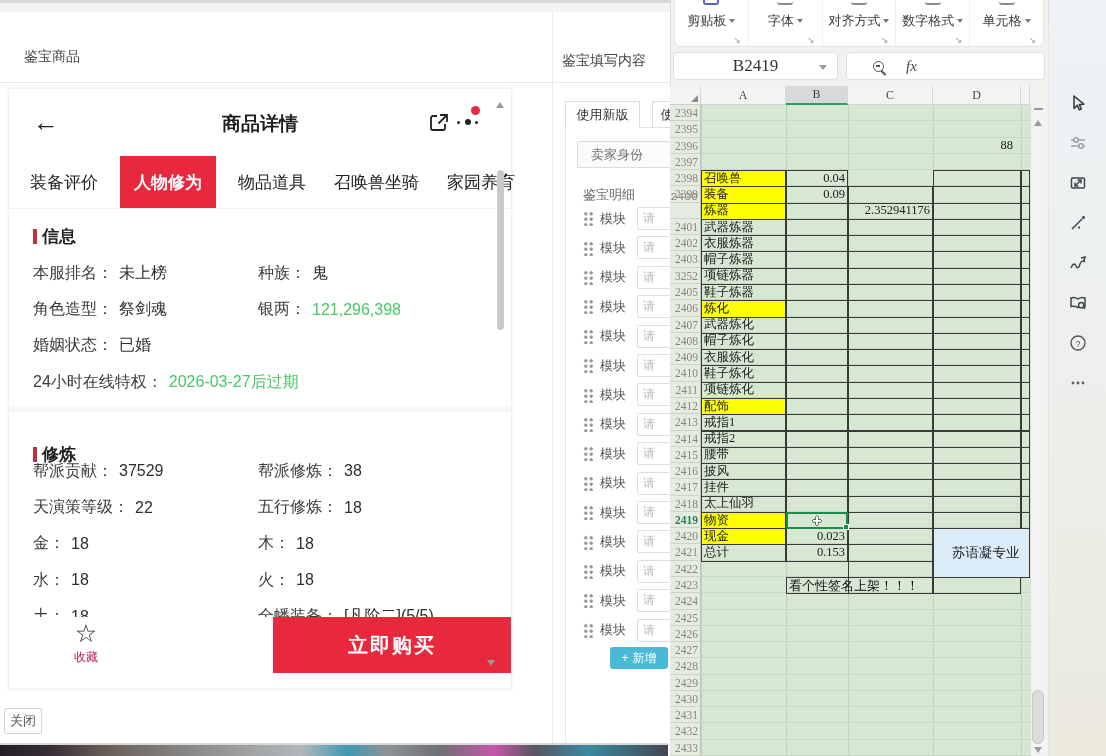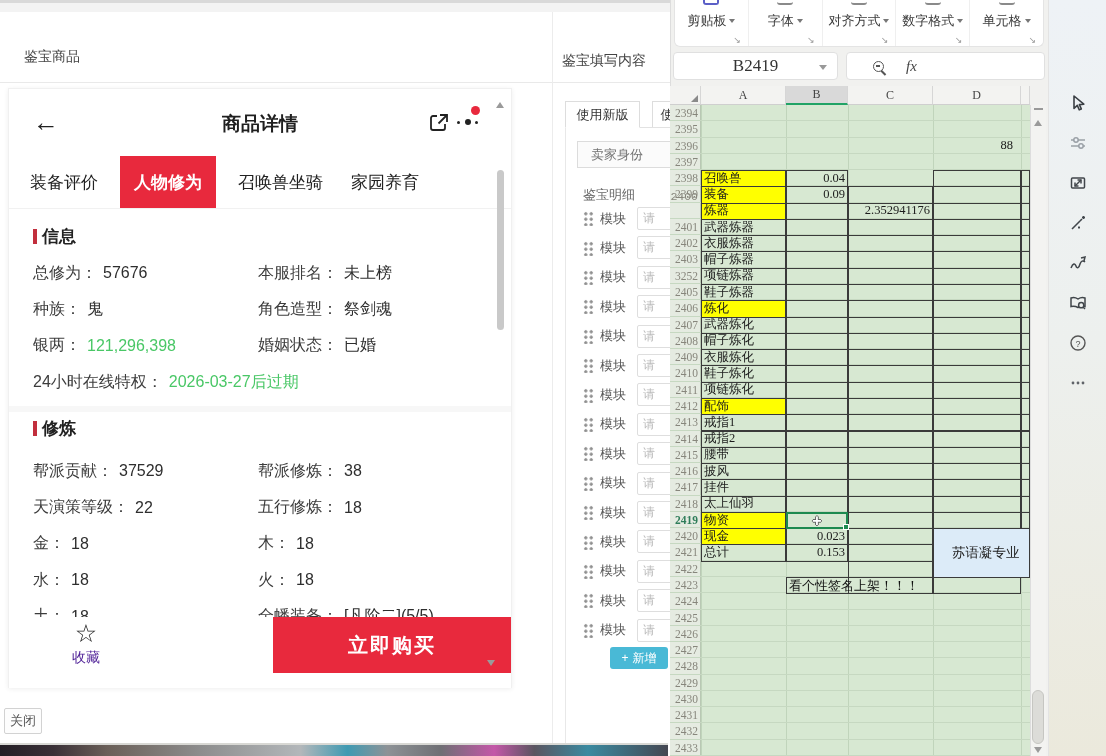--- a/index.html
+++ b/index.html
@@ -36,21 +36,21 @@
   .sec-title::before{content:"";position:absolute;left:0;top:2px;width:4px;height:15px;background:#c22f3d;}
   .fields{position:absolute;display:grid;grid-template-columns:225px 1fr;width:460px;}
   .field{height:36.4px;display:flex;align-items:center;font-size:16px;color:#3c3c3c;white-space:nowrap;}
   .field .val{margin-left:6px;color:#2e2e2e;}
   .field .val.green{color:#49c766;}
   .field.wide{grid-column:1 / span 2;}
   .sec-divider{position:absolute;left:0;top:317px;width:100%;height:6px;background:#f7f7f7;}
   .bottom-bar{position:absolute;left:0;top:528px;width:100%;height:71px;background:#fff;}
   .fav{position:absolute;left:47px;top:2px;width:60px;height:58px;text-align:center;}
   .fav .star{font-size:25px;color:#222;line-height:28px;}
-  .fav .lbl{font-size:14px;color:#4c1d95;margin-top:2px;}
+  .fav .lbl{font-size:12px;color:#be185d;margin-top:2px;}
   .buy-btn{position:absolute;left:244px;top:0px;width:238px;height:56px;background:#e8293d;color:#fff;
            font-size:20px;font-weight:bold;display:flex;align-items:center;justify-content:center;letter-spacing:2px;margin-left:20px;}
   .card-scroll-up{left:496px;top:102px;}
   .card-scroll-dn{left:487px;top:660px;}
   .tri-up{width:0;height:0;border-left:4px solid transparent;border-right:4px solid transparent;border-bottom:6px solid #9a9a9a;}
   .tri-dn{width:0;height:0;border-left:4px solid transparent;border-right:4px solid transparent;border-top:6px solid #9a9a9a;}
   .card-scroll-thumb{left:497px;top:170px;width:7px;height:160px;background:#c9c9c9;border-radius:4px;}
   .close-btn{left:4px;top:708px;width:38px;height:26px;border:1px solid #d2d2d2;border-radius:2px;background:#fdfdfd;
              font-size:13px;color:#555;display:flex;align-items:center;justify-content:center;}
 
@@ -178,32 +178,29 @@
       <div class="more-btn">
         <i class="dot-s1"></i>
           <i class="dot-b"></i>
           <i class="dot-s2"></i>
       </div>
       <div class="red-dot"></div>
     </div>
     <div class="dtabs">
         <div class="dtab">装备评价</div>
         <div class="dtab active">人物修为</div>
+        <div class="dtab">物品道具</div>
         <div class="dtab">召唤兽坐骑</div>
         <div class="dtab">家园养育</div>
       </div>
     <div class="sec-divider"></div>
     <div id="card-sections">
         <div class="sec-title" style="left: 24px; top: 138px; position: absolute;">信息</div>
         <div class="fields" style="left: 24px; top: 166px;">
           <div class="field">
-            <div class="lab">总修为：</div>
-            <div class="val">57676</div>
-          </div>
-          <div class="field">
             <div class="lab">本服排名：</div>
             <div class="val">未上榜</div>
           </div>
           <div class="field">
             <div class="lab">种族：</div>
             <div class="val">鬼</div>
           </div>
           <div class="field">
             <div class="lab">角色造型：</div>
             <div class="val">祭剑魂</div>
@@ -214,21 +211,21 @@
           </div>
           <div class="field">
             <div class="lab">婚姻状态：</div>
             <div class="val">已婚</div>
           </div>
           <div class="field wide">
             <div class="lab">24小时在线特权：</div>
             <div class="val green">2026-03-27后过期</div>
           </div>
         </div>
-        <div class="sec-title" style="left: 24px; top: 330px; position: absolute;">修炼</div>
+        <div class="sec-title" style="left: 24px; top: 356px; position: absolute;">修炼</div>
         <div class="fields" style="left: 24px; top: 364px;">
           <div class="field">
             <div class="lab">帮派贡献：</div>
             <div class="val">37529</div>
           </div>
           <div class="field">
             <div class="lab">帮派修炼：</div>
             <div class="val">38</div>
           </div>
           <div class="field">

